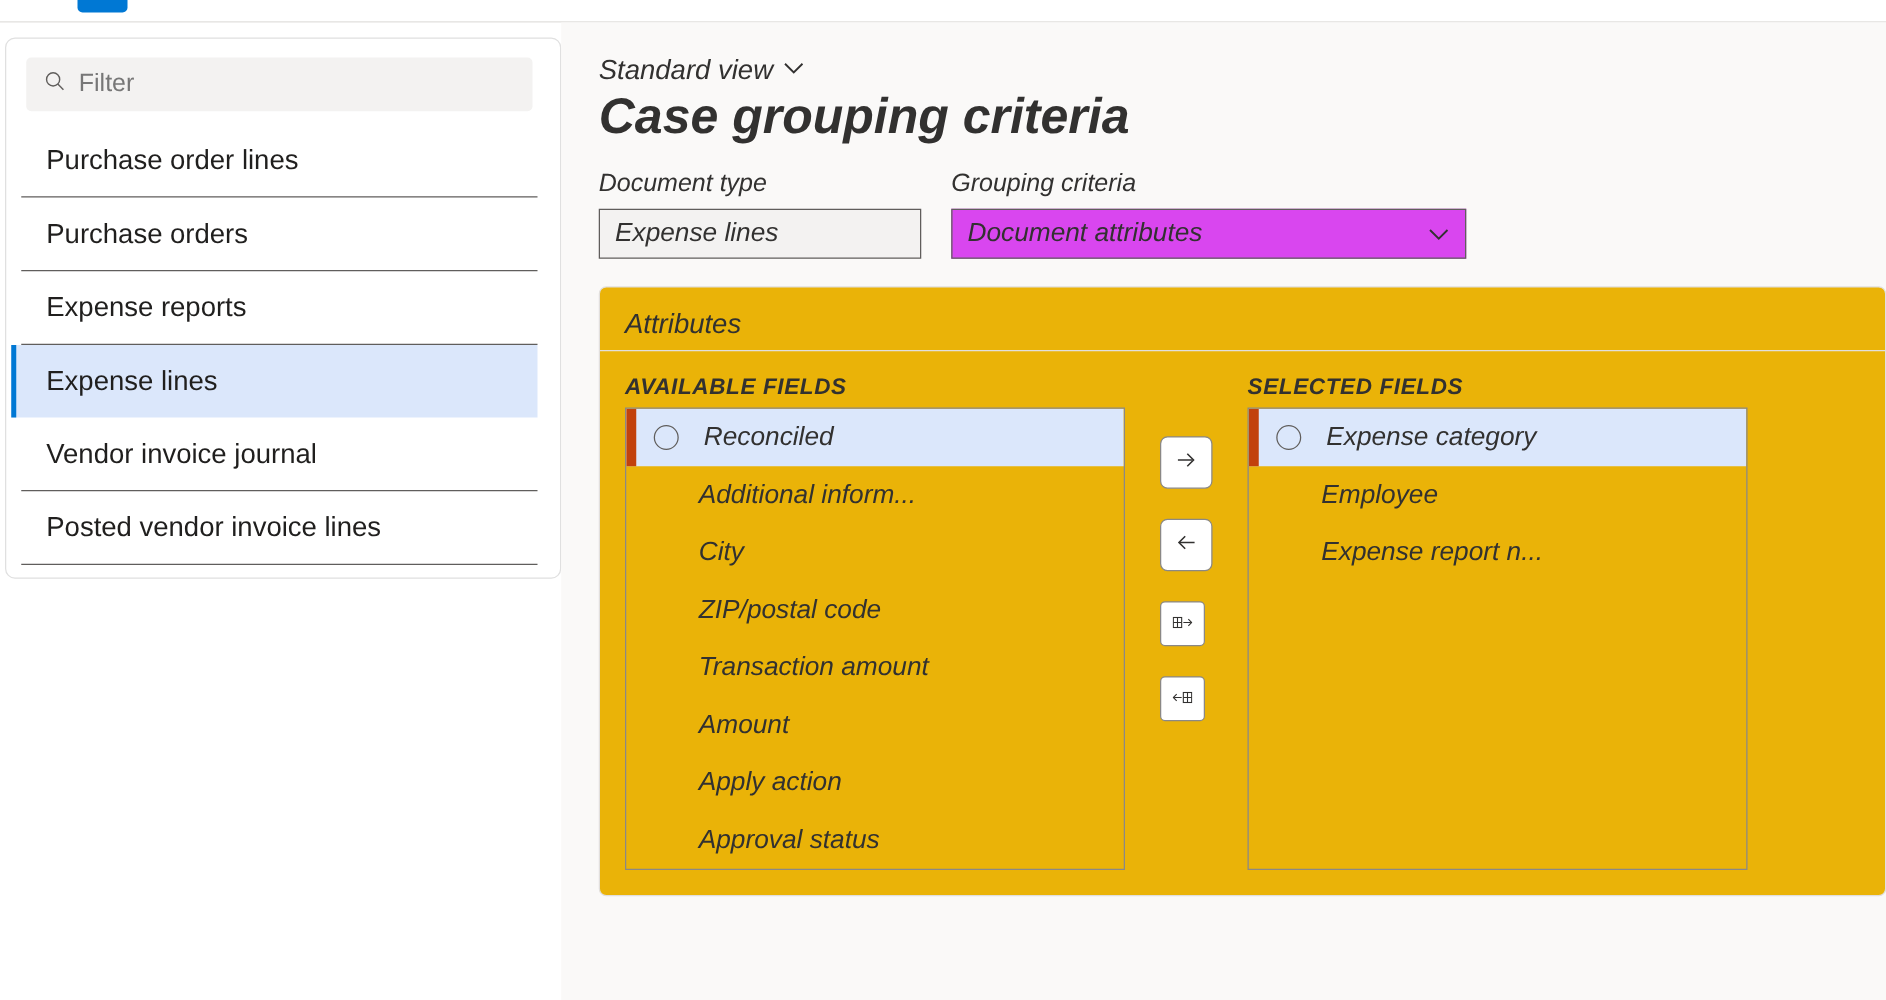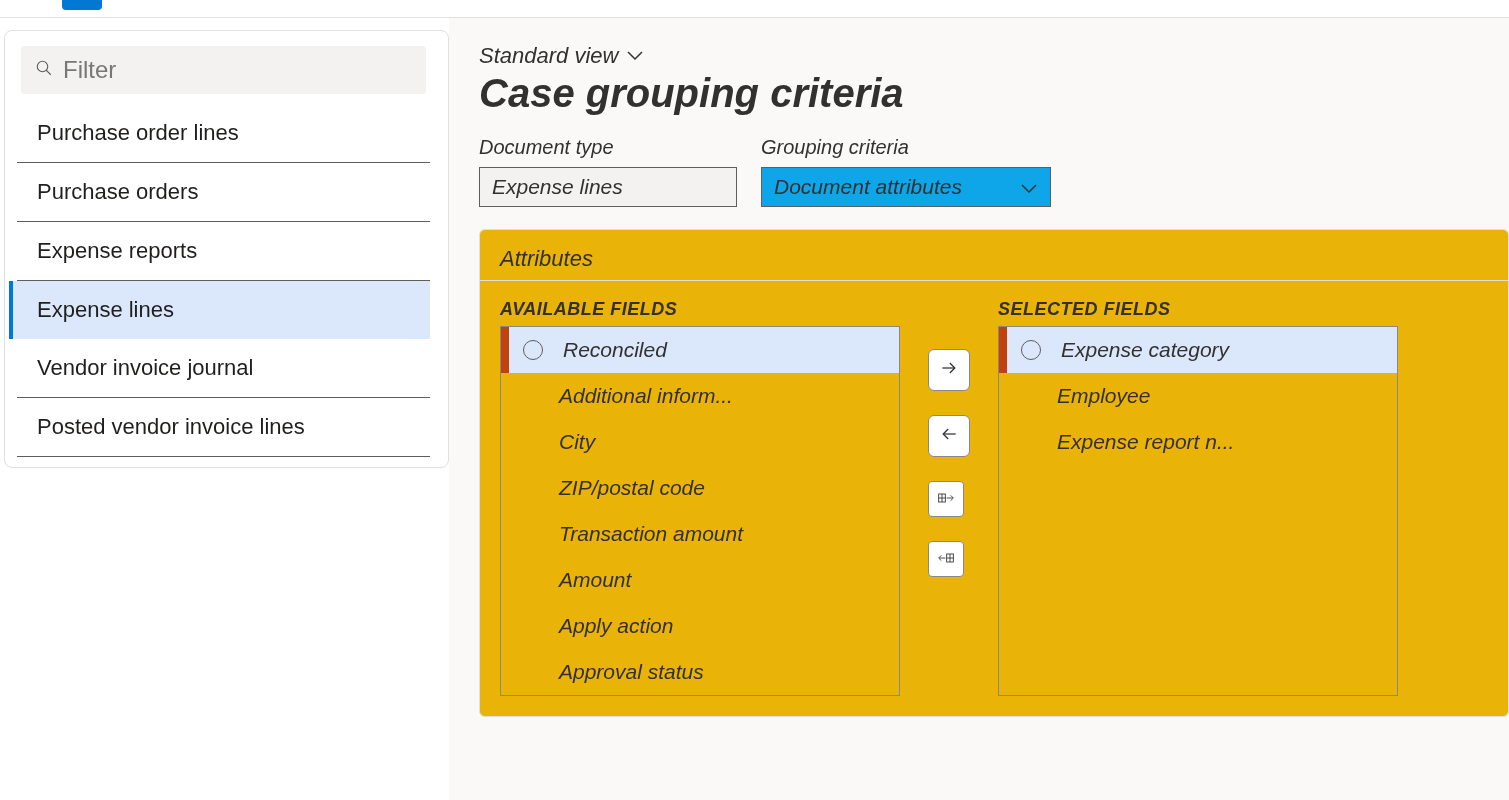--- a/index.html
+++ b/index.html
@@ -55,21 +55,21 @@
       background: #f3f2f1;
       border-radius: 4px;
       padding: 10px 14px;
       display: flex;
       align-items: center;
       gap: 10px;
     }
     .filter-box input {
       border: none;
       background: transparent;
-      font-size: 24px;
+      font-size: 20px;
       color: #000000;
       outline: none;
       width: 100%;
     }
     .filter-box input::placeholder {
       color: #777;
     }
     .search-icon {
       color: #605e5c;
       font-size: 18px;
@@ -133,24 +133,24 @@
     .readonly-input {
       border: 1px solid #605e5c;
       background: #f3f2f1;
       padding: 7px 12px;
       font-size: 21px;
       width: 258px;
       color: #323130;
     }
     .select-input {
       border: 1px solid #605e5c;
-      background: #0ea5e9;
+      background: #d946ef;
       padding: 7px 12px;
       font-size: 21px;
-      width: 290px;
+      width: 412px;
       color: #323130;
       display: flex;
       justify-content: space-between;
       align-items: center;
       cursor: pointer;
     }
     .attributes-panel {
       background: #eab308;
       border: 1px solid #e1dfdd;
       border-radius: 6px;

